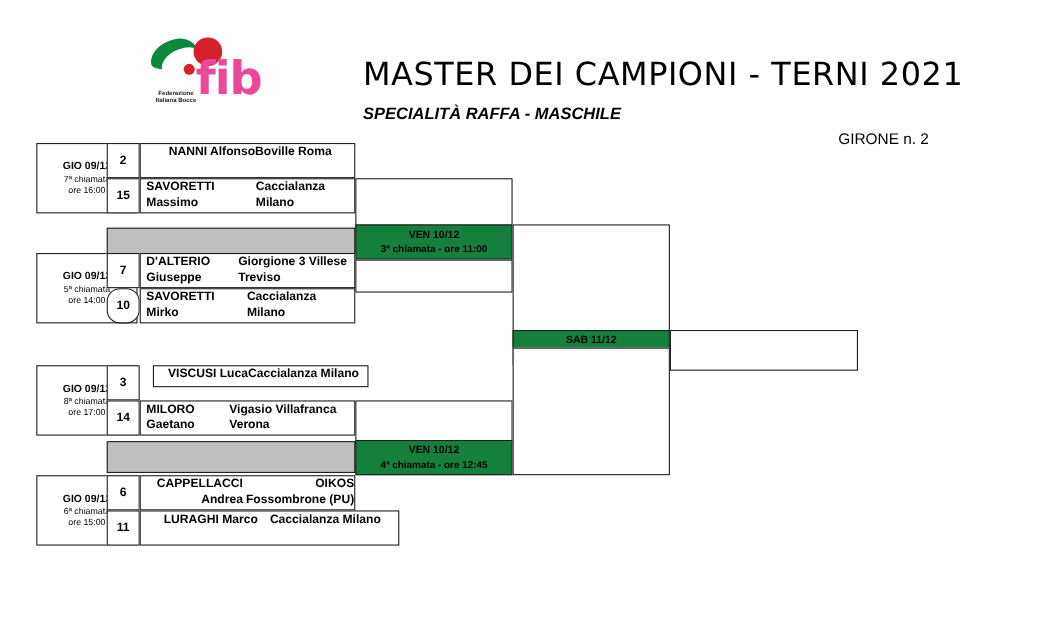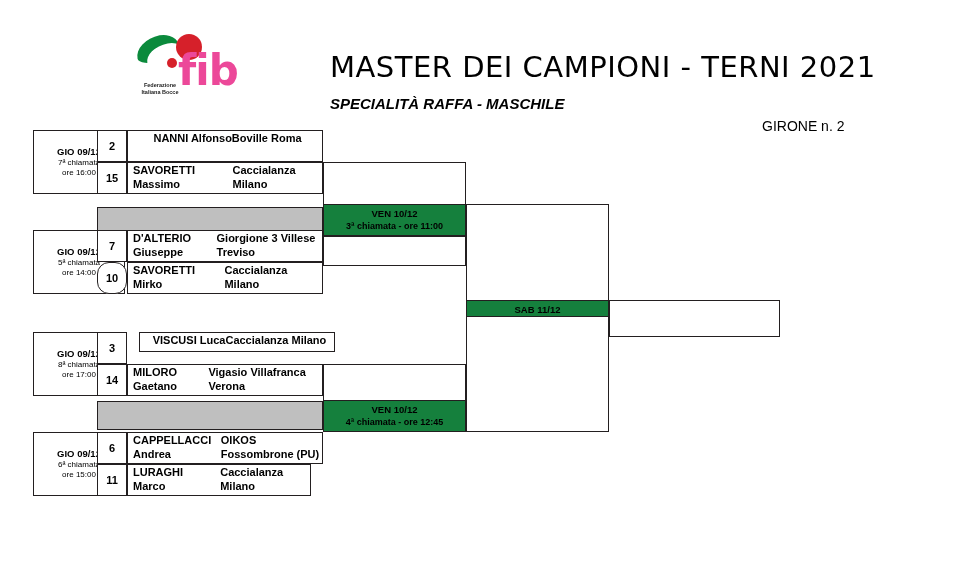--- a/index.html
+++ b/index.html
@@ -264,23 +264,23 @@
     <div class="r2">4ª chiamata - ore 12:45</div>
   </div>
   <div class="box slot" style="left:466px; top:316px; width:143px; height:116px;"></div>
 
   <div class="box daybox" style="left:33px; top:432px; width:92px; height:64px;">
     <div class="d1">GIO 09/12</div>
     <div class="d2">6ª chiamata</div>
     <div class="d3">ore 15:00</div>
   </div>
   <div class="box seed" style="left:97px; top:432px; width:30px; height:32px;">6</div>
-  <div class="box player" style="left:127px; top:432px; width:196px; height:32px;">
+  <div class="box player" style="left:127px; top:432px; width:196px; height:32px;text-align:right;">
     <div>CAPPELLACCI Andrea</div>
     <div>OIKOS Fossombrone (PU)</div>
   </div>
   <div class="box seed" style="left:97px; top:464px; width:30px; height:32px;">11</div>
-  <div class="box player" style="left:127px; top:464px; width:184px; height:32px;gap:11px;">
+  <div class="box player" style="left:127px; top:464px; width:236px; height:32px;gap:11px;">
     <div>LURAGHI Marco</div>
     <div>Caccialanza Milano</div>
   </div>
 
 </div>
 
 </body></html>

